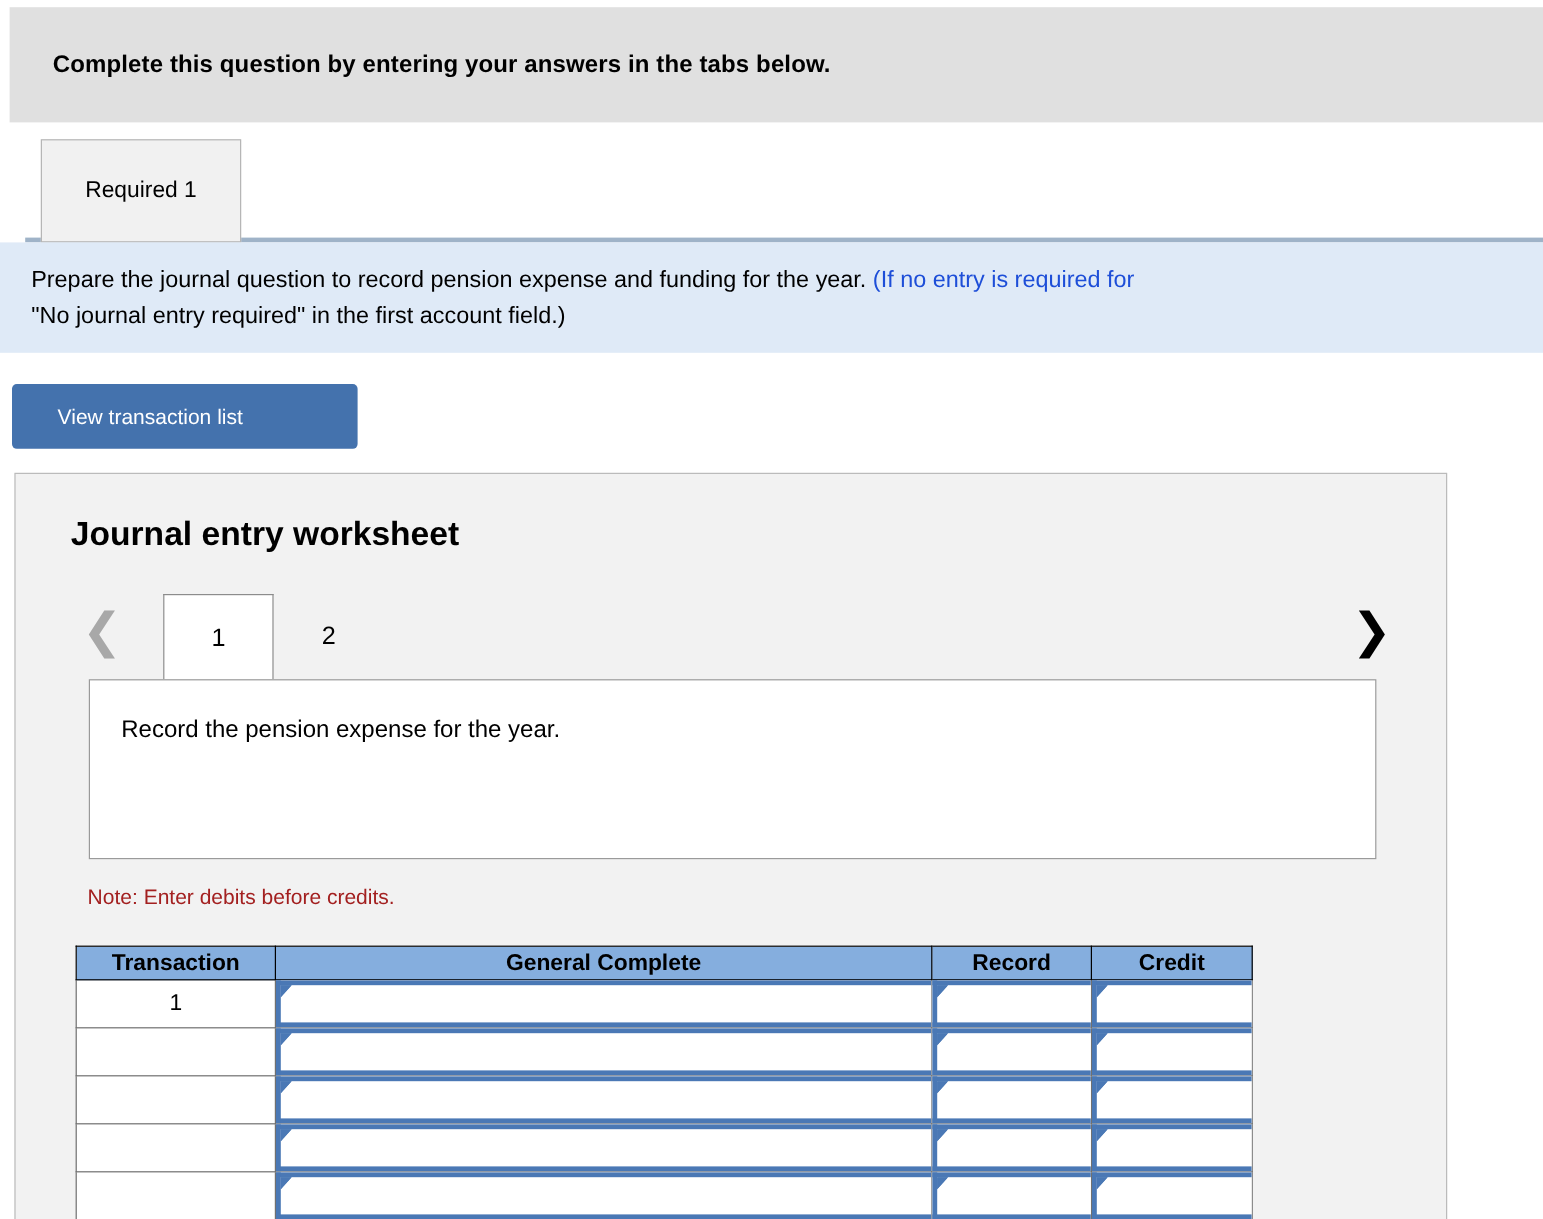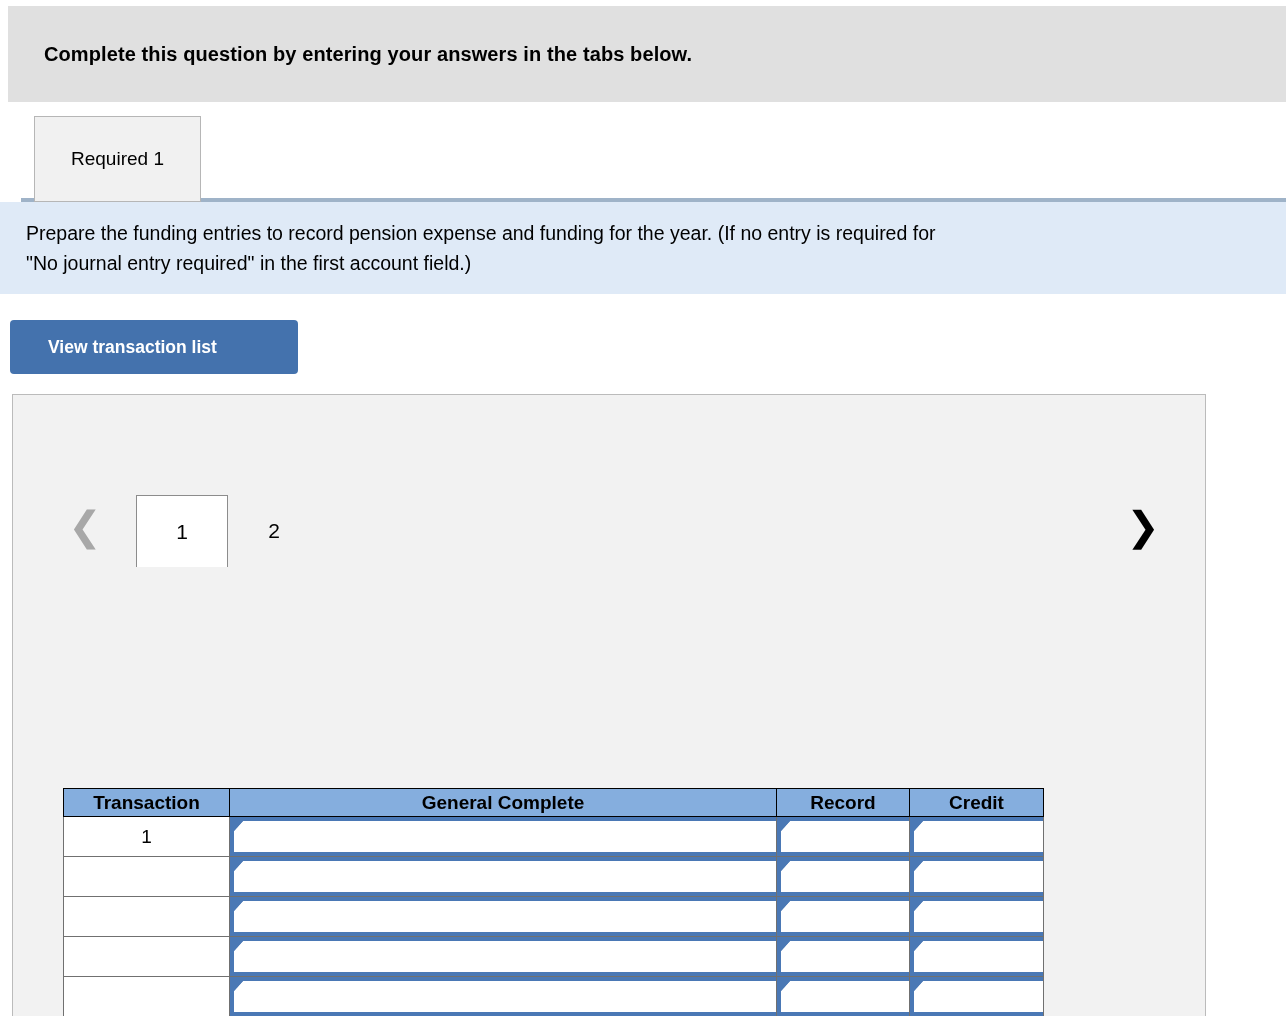--- a/index.html
+++ b/index.html
@@ -70,33 +70,33 @@
     background: #dfeaf7;
     padding: 16px 0 0 26px;
   }
   .req-banner p {
     margin: 0;
     font-size: 19.5px;
     line-height: 30px;
     color: #000;
     white-space: nowrap;
   }
-  .req-red { color: #000000; }
+  .req-red { color: #1d4ed8; }
 
   
   .view-btn {
     position: absolute;
     left: 10px; top: 320px;
     width: 288px; height: 54px;
     background: #4472ad;
     border: none;
     border-radius: 4px;
     color: #ffffff;
     font-size: 17.5px;
-    font-weight: bold;
+    font-weight: normal;
     font-family: "Liberation Sans", sans-serif;
     cursor: pointer;
     text-align: left;
     padding-left: 38px;
   }
 
   
   .panel {
     position: absolute;
     left: 12px; top: 394px;
@@ -239,41 +239,46 @@
 </div>
 
 <div class="tabstrip">
   <div class="tabstrip-baseline"></div>
   <div class="req-tab tab-1">
     <span>Required 1</span>
   </div>
 </div>
 
 <div class="req-banner">
-  <p><span>Prepare the funding entries to record pension expense and funding for the year. </span><span class="req-red">(If no entry is required for</span></p>
+  <p><span>Prepare the journal question to record pension expense and funding for the year. </span><span class="req-red">(If no entry is required for</span></p>
   <p class="req-red">"No journal entry required" in the first account field.)</p>
 </div>
 
 <button class="view-btn">View transaction list</button>
 
 <div class="panel">
 
+  <div class="panel-title">Journal entry worksheet</div>
 
   <div class="pager">
     <div class="chev chev-prev">❮</div>
     <div class="wtab active n1">
       <span>1</span>
     </div>
     <div class="wtab n2">
       <span>2</span>
     </div>
     <div class="chev chev-next">❯</div>
   </div>
 
-
+  <div class="desc-box">
+    <div class="desc-text">Record the pension expense for the year.</div>
+  </div>
+
+  <div class="note-text">Note: Enter debits before credits.</div>
 
   <table class="jtable">
     <colgroup>
       <col class="col-tx">
         <col class="col-gj">
         <col class="col-db">
         <col class="col-cr">
     </colgroup>
     <thead>
       <tr>

